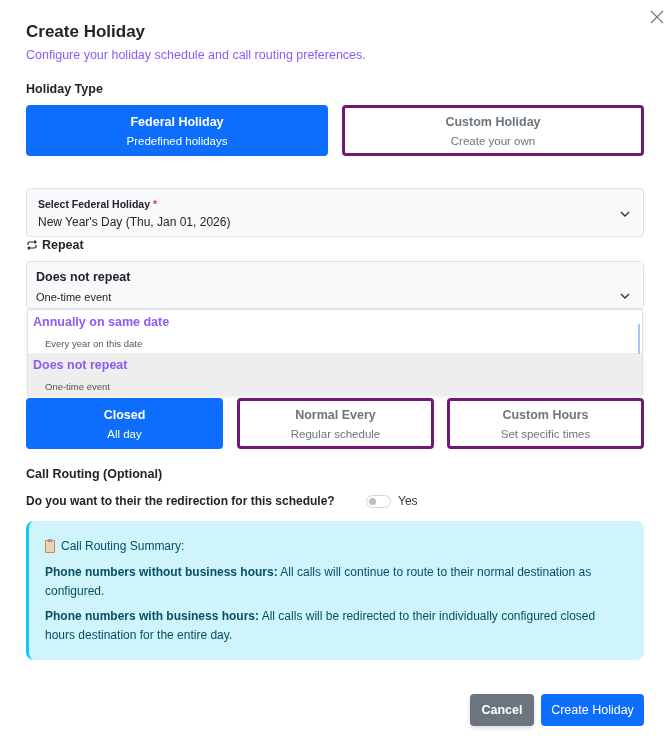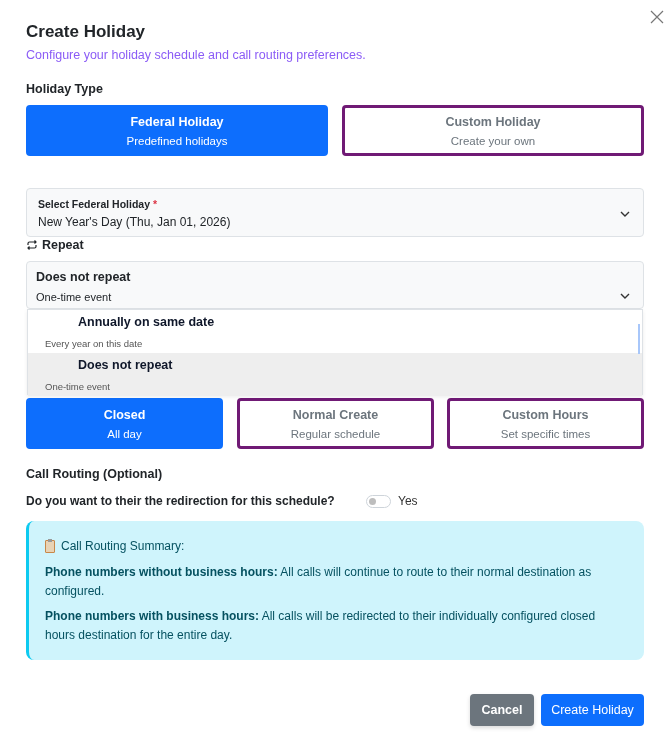--- a/index.html
+++ b/index.html
@@ -34,21 +34,21 @@
   .chevron { position: absolute; right: 12px; width: 12px; height: 12px; }
 
   .repeat-title { position: absolute; left: 9px; top: 8px; font-size: 12.5px; font-weight: bold; color: #212529; }
   .repeat-sub { position: absolute; left: 9px; top: 29px; font-size: 11px; color: #212529; }
 
   .dropdown {
     position: absolute; left: 27px; top: 309px; width: 616px; height: 86px; background: #fff;
     border: 1px solid #dee2e6; box-shadow: 0 2px 4px rgba(0,0,0,0.08); z-index: 5;
   }
   .dd-item { position: absolute; left: 0; width: 614px; height: 43px; cursor: pointer; }
-  .dd-item .t { position: absolute; left: 5px; top: 5px; font-size: 12.5px; font-weight: bold; color: #0f172a; font-weight: 600; margin-left: 45px; }
+  .dd-item .t { position: absolute; left: 5px; top: 5px; font-size: 12.5px; font-weight: bold; color: #8b5cf6; font-weight: 600; }
   .dd-item .s { position: absolute; left: 5px; top: 28px; font-size: 9.5px; color: #555; padding-left: 12px; }
   .dd-item.selected { background: #eeeeee; }
   .dd-scroll { position: absolute; right: 2px; top: 14px; width: 2px; height: 30px; background: #a8c7fa; }
 
   .toggle { position: absolute; left: 366px; top: 495px; width: 25px; height: 13px; border: 1px solid #ced4da; border-radius: 7px; background: #fff; cursor: pointer; }
   .toggle .knob { position: absolute; left: 2px; top: 2px; width: 7px; height: 7px; border-radius: 50%; background: #bdbdbd; }
   .toggle-label { position: absolute; left: 398px; top: 494px; font-size: 12px; color: #333; }
 
   .alert {
     position: absolute; left: 26px; top: 521px; width: 618px; height: 139px;
@@ -126,21 +126,21 @@
       <span class="s">One-time event</span>
     </div>
     <div class="dd-scroll"></div>
   </div>
 
   <div class="opt-card active" style="left:26px; top:398px; width:197px; height:51px;">
     <span class="t">Closed</span>
     <span class="s">All day</span>
   </div>
   <div class="opt-card" style="left:237px; top:398px; width:197px; height:51px;">
-    <span class="t">Normal Create</span>
+    <span class="t">Normal Every</span>
     <span class="s">Regular schedule</span>
   </div>
   <div class="opt-card" style="left:447px; top:398px; width:197px; height:51px;">
     <span class="t">Custom Hours</span>
     <span class="s">Set specific times</span>
   </div>
 
   <div class="section-label" style="top:467px;">Call Routing (Optional)</div>
   <div class="section-label" style="top:494px; font-size:12px;">Do you want to their the redirection for this schedule?</div>
   <div class="toggle">

